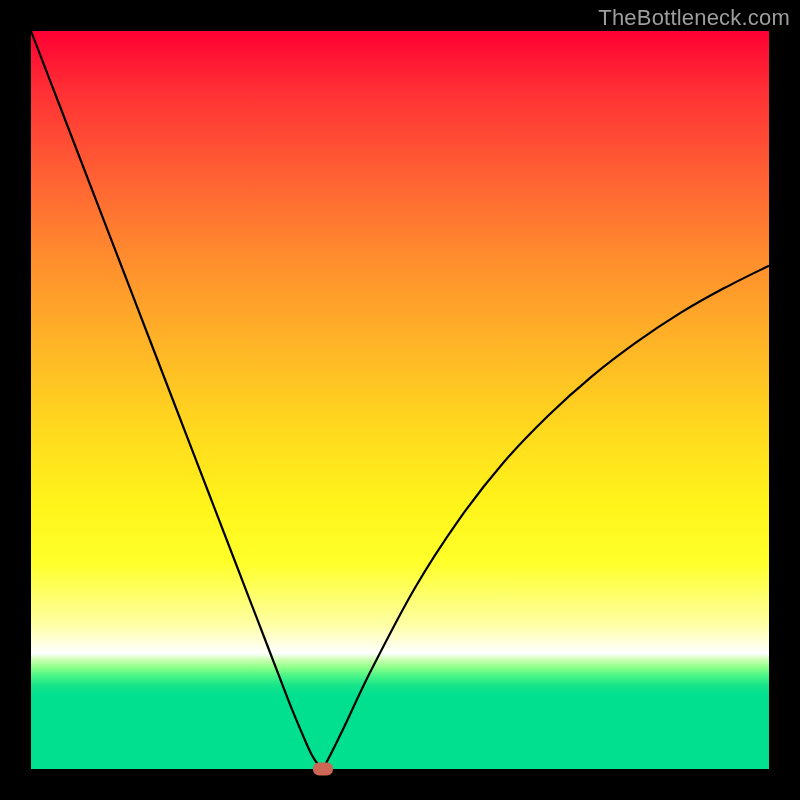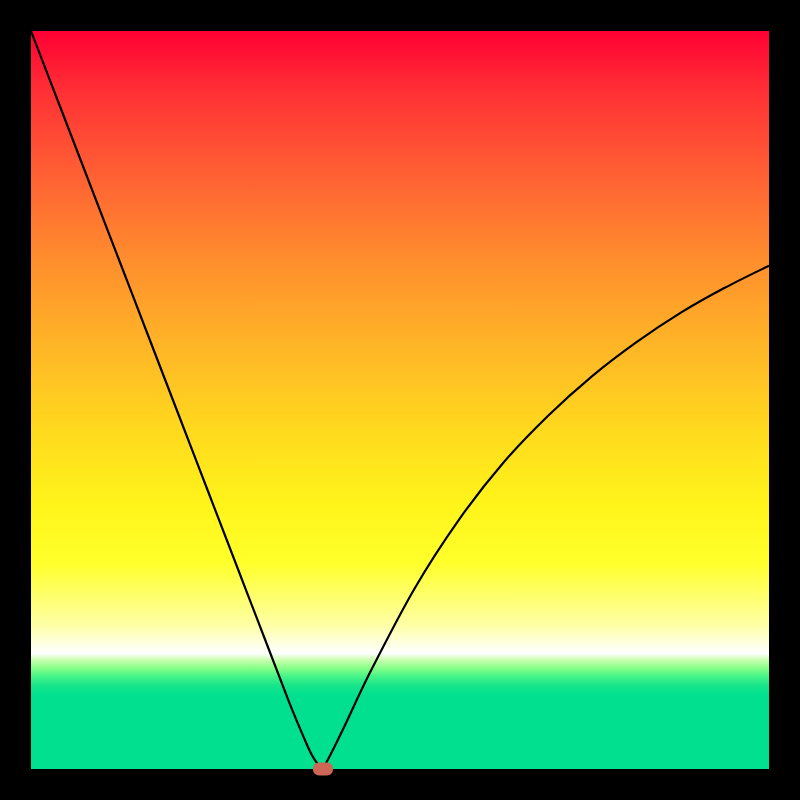--- a/index.html
+++ b/index.html
@@ -74,13 +74,14 @@
 
   <div class="plot-area">
 
     <svg class="curve-svg" viewBox="0 0 738 738" preserveAspectRatio="none">
       <path id="curve-path" d="M 0 0 C 4.92 12.79200000000001, 19.68 51.16800000000006, 29.52 76.75200000000007 C 39.36 102.33600000000007, 49.199999999999996 127.92000000000003, 59.04 153.50400000000002 C 68.88 179.08800000000002, 78.72 204.67200000000003, 88.56 230.25600000000003 C 98.4 255.84000000000003, 108.24 281.42400000000004, 118.08 307.00800000000004 C 127.92 332.59200000000004, 137.76 358.176, 147.6 383.76 C 157.44 409.344, 167.28 434.928, 177.12 460.512 C 186.96 486.096, 196.8 511.68, 206.64000000000001 537.264 C 216.48000000000002 562.848, 227.55 591.63, 236.16 614.016 C 244.76999999999998 636.4019999999999, 252.15 656.082, 258.3 671.58 C 264.45 687.0780000000001, 269.37 698.394, 273.06 707.004 C 276.75 715.614, 278.103 718.812, 280.44 723.24 C 282.777 727.668, 285.23699999999997 731.112, 287.082 733.572 C 288.927 736.032, 287.697 743.1659999999999, 291.51 738 C 295.323 732.8340000000001, 301.965 718.812, 309.96 702.576 C 317.955 686.34, 327.18 664.8149999999999, 339.48 640.584 C 351.78000000000003 616.353, 369 582.528, 383.76 557.19 C 398.52 531.8520000000001, 413.28 509.46600000000007, 428.03999999999996 488.55600000000004 C 442.79999999999995 467.646, 457.56 448.95000000000005, 472.32 431.73 C 487.08 414.51, 501.84000000000003 399.627, 516.6 385.236 C 531.36 370.84499999999997, 546.12 357.68399999999997, 560.88 345.38399999999996 C 575.64 333.08399999999995, 590.4 322.014, 605.16 311.43600000000004 C 619.92 300.85800000000006, 634.6800000000001 291.01800000000003, 649.44 281.916 C 664.2 272.81399999999996, 678.9599999999999 264.69599999999997, 693.7199999999999 256.82399999999996 C 708.4799999999999 248.95199999999994, 730.62 238.37399999999997, 738 234.68399999999997" fill="none" stroke="#000000" stroke-width="2.2"></path>
     </svg>
 
     <div id="min-marker" class="marker" style="left: 291.51px; top: 738px; background: rgb(204, 102, 85);"></div>
   </div>
 
+  <div class="watermark">TheBottleneck.com</div>
 </div>
 
 </body></html>

